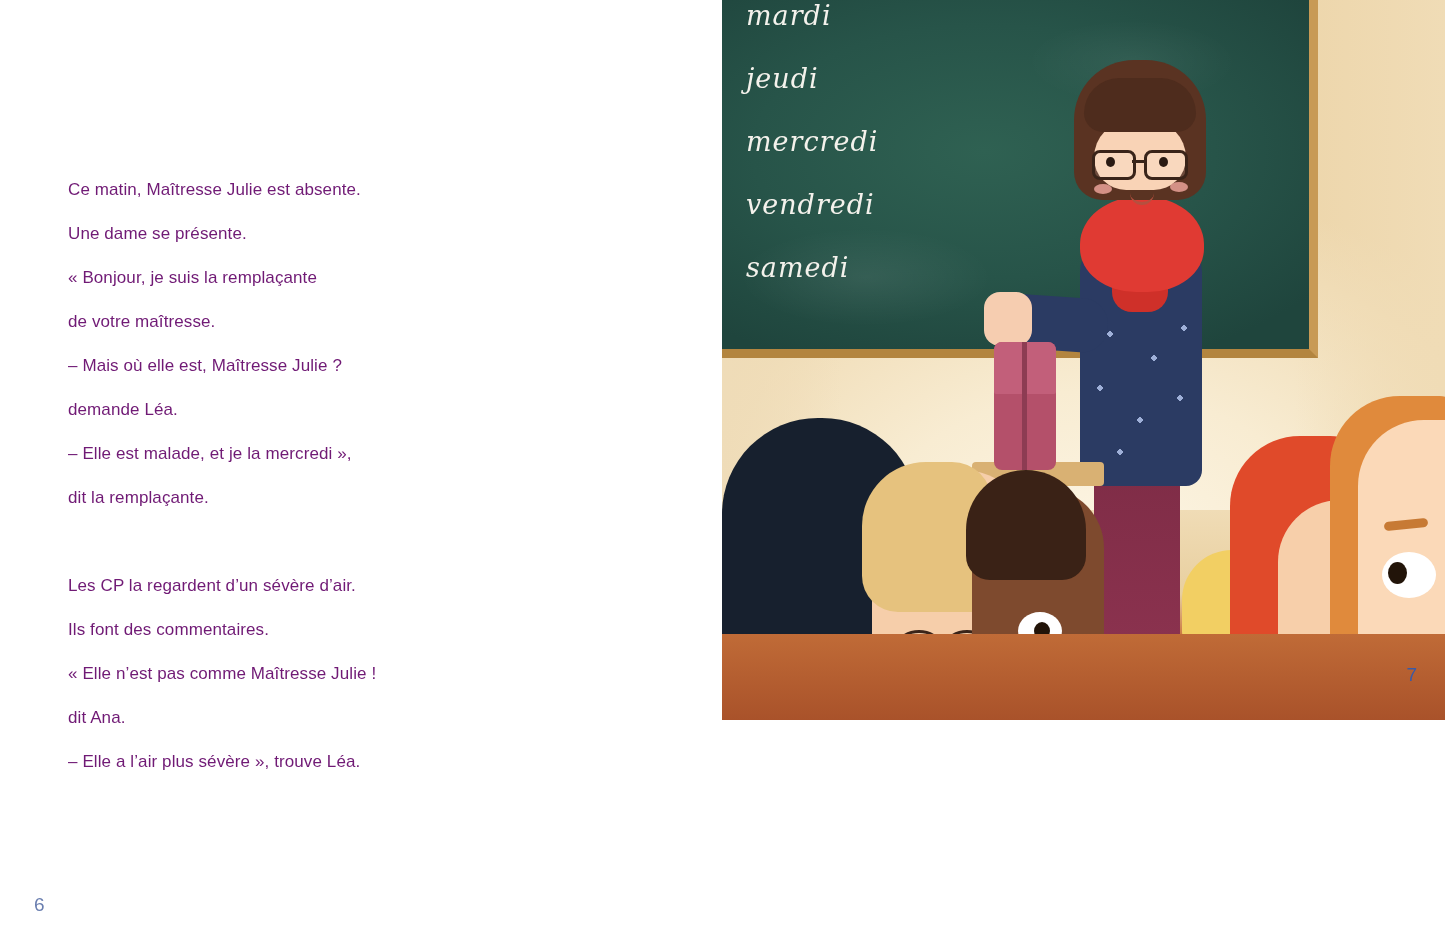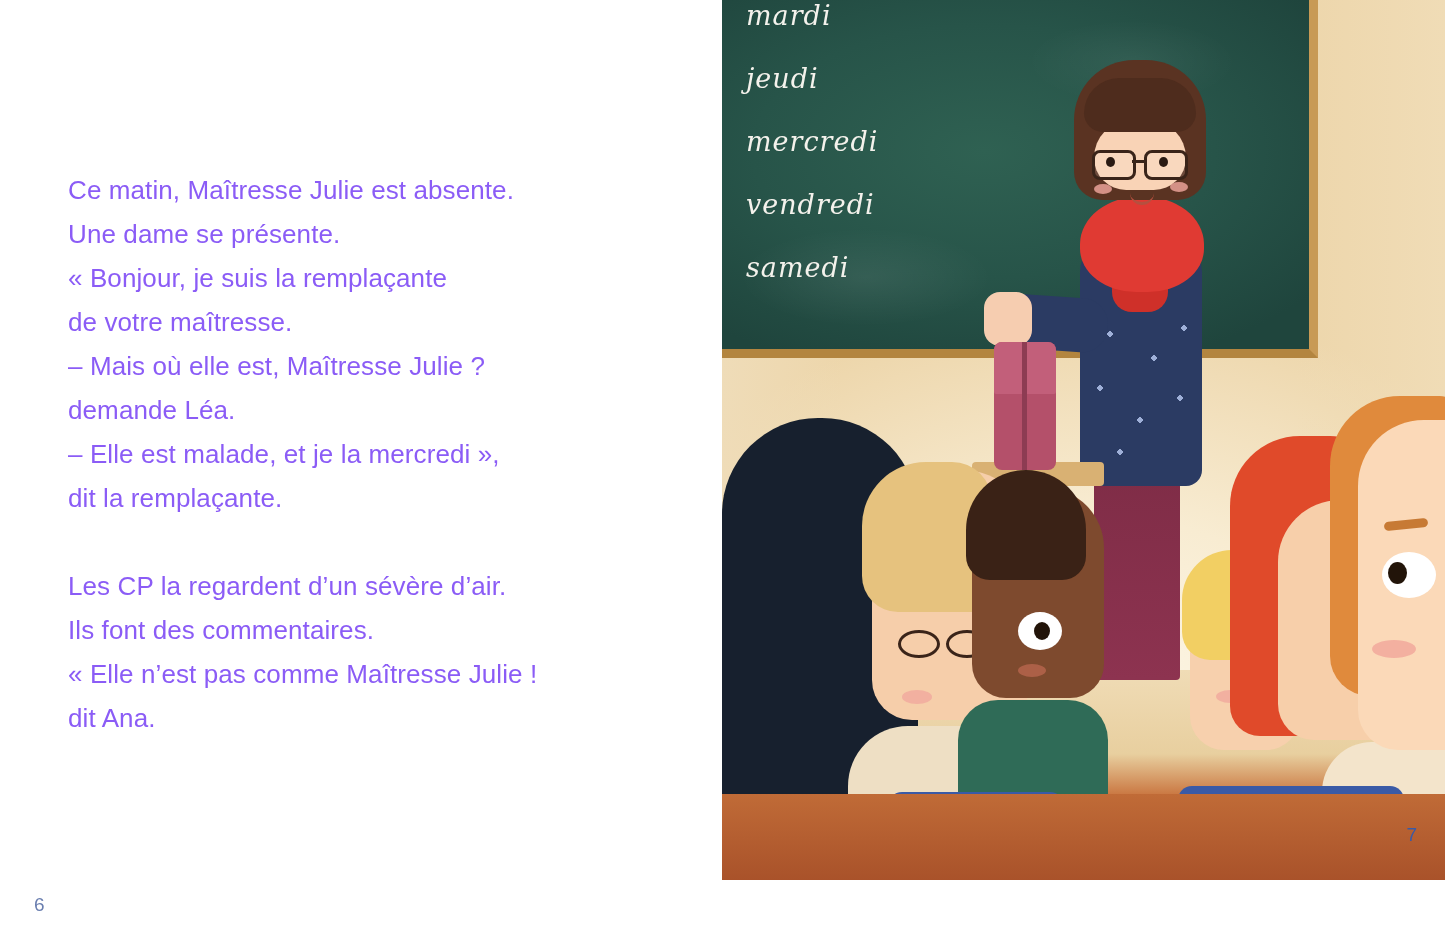--- a/index.html
+++ b/index.html
@@ -23,40 +23,40 @@
     position: absolute;
     left: 0; top: 0;
     width: 722px; height: 952px;
     background: #ffffff;
   }
   .text-block {
     position: absolute;
     left: 68px;
     top: 168px;
     width: 600px;
-    font-size: 26px;
+    font-size: 17px;
     line-height: 44px;
-    color: #8b5cf6;
+    color: #701a75;
     letter-spacing: 0.1px;
   }
   .para + .para { margin-top: 44px; }
   .para p { margin: 0; white-space: nowrap; }
   .page-num-left {
     position: absolute;
     left: 34px;
     bottom: 36px;
     font-size: 19px;
     color: #6b7fb0;
   }
 
   
   .page-right {
     position: absolute;
     left: 722px; top: 0;
-    width: 723px; height: 880px;
+    width: 723px; height: 720px;
     overflow: hidden;
     background: #f6e7c9;
   }
   
   .wall {
     position: absolute; inset: 0;
     background:
       radial-gradient(ellipse 520px 380px at 52% 78%, #fdf6e6 0%, #f8ecd2 45%, #f2e0bd 75%, #edd6ab 100%);
   }
   .wall-left-shade {
@@ -383,20 +383,21 @@
         <p>demande Léa.</p>
         <p>– Elle est malade, et je la mercredi »,</p>
         <p>dit la remplaçante.</p>
       </div>
 
       <div class="para">
         <p>Les CP la regardent d’un sévère d’air.</p>
         <p>Ils font des commentaires.</p>
         <p>« Elle n’est pas comme Maîtresse Julie !</p>
         <p>dit Ana.</p>
+        <p>– Elle a l’air plus sévère », trouve Léa.</p>
       </div>
 
     </div>
     <div class="page-num-left">6</div>
   </div>
 
   <div class="page-right">
 
     <div class="wall"></div>
     <div class="wall-left-shade"></div>

